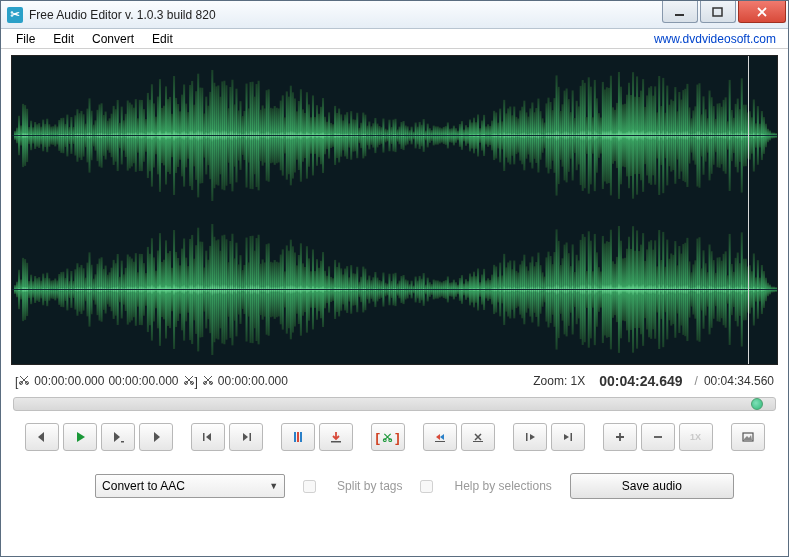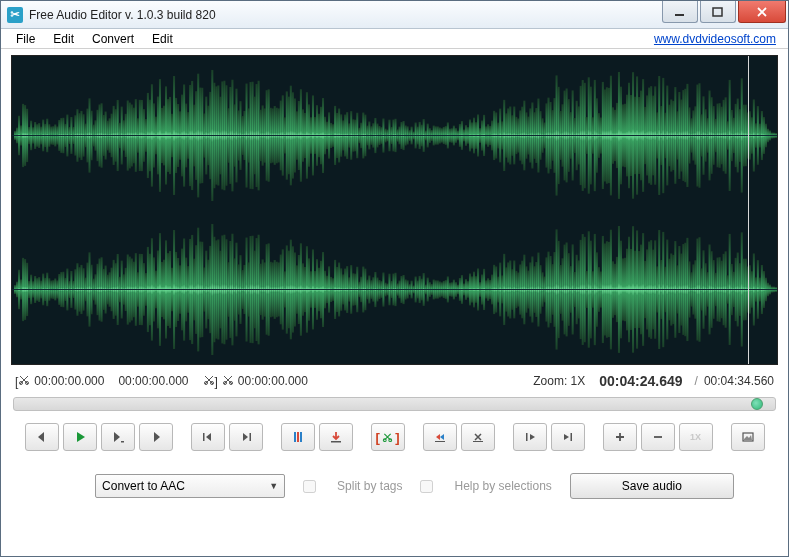--- a/index.html
+++ b/index.html
@@ -11,35 +11,35 @@
 .titlebar .icon { width: 16px; height: 16px; background: #2aa0c8; display: inline-flex; align-items: center; justify-content: center; color: #fff; font-size: 11px; font-weight: bold; margin-right: 6px; border-radius: 2px; }
 .titlebar .title { font-size: 12px; color: #222; flex: 1; }
 .winbtns { display: flex; height: 100%; }
 .winbtn { width: 36px; height: 22px; display: flex; align-items: center; justify-content: center; border: 1px solid #8798ac; border-top: none; margin-right: 2px; background: linear-gradient(to bottom,#f0f4f8,#d8e0e8); border-radius: 0 0 3px 3px; cursor: pointer; }
 .winbtn.close { background: linear-gradient(to bottom,#f07a6e,#d84a3a); border-color: #a03020; color: #fff; width: 48px; }
 .winbtn svg { width: 12px; height: 10px; }
 
 .menubar { height: 20px; border-bottom: 1px solid #d0d0d0; display: flex; align-items: center; padding: 0 6px; background: #fff; }
 .menubar .menuitem { padding: 3px 9px; cursor: pointer; }
 .menubar .spacer { flex: 1; }
-.menubar .link { color: #0044cc; text-decoration: underline; cursor: pointer; padding-right: 6px; }
+.menubar .link { color: #0044cc; cursor: pointer; padding-right: 6px; }
 
 .content { padding: 6px 10px 10px 10px; }
 
 .wavearea { height: 310px; background: #0b1a20; border: 1px solid #222; position: relative; overflow: hidden; }
 .channel { position: absolute; left: 0; right: 0; height: 150px; }
 .channel.top { top: 4px; }
 .channel.bot { top: 158px; }
 .midline { position: absolute; left: 0; right: 0; top: 50%; height: 1px; background: #0d2830; }
 .playhead { position: absolute; top: 0; bottom: 0; width: 1px; background: #d8d8d8; right: 28px; }
 .bar { fill: url(#grad); }
 
 .timebar { display: flex; align-items: center; padding: 8px 4px 6px 4px; font-size: 12px; color: #333; }
 .timebar .sc { margin-right: 4px; }
-.timebar .tc { margin-right: 14px; text-align: center; }
+.timebar .tc { margin-right: 4px; text-align: center; }
 .timebar .spacer { flex:1; }
 .timebar .zoom { margin-right: 14px; margin-left: 24px; }
 .timebar .bigtime { font-weight: bold; font-size: 14px; margin-right: 6px; }
 .timebar .slash { margin: 0 6px; color:#888; }
 
 .scrollbar { height: 14px; background: linear-gradient(to bottom,#e8e8e8,#d8d8d8); border: 1px solid #c0c0c0; border-radius: 3px; position: relative; margin: 2px 2px 10px 2px; }
 .scrollbar .dot { position: absolute; right: 18px; top: 50%; transform: translate(50%,-50%); width: 12px; height: 12px; border-radius: 50%; background: radial-gradient(circle at 40% 40%, #7fe0b8, #30b878); border:1px solid #4aa070; }
 
 .toolbar { display: flex; justify-content: center; gap: 6px; padding: 2px 0 12px 0; }
 .tgroup { display: flex; gap: 4px; padding: 0 6px; }

